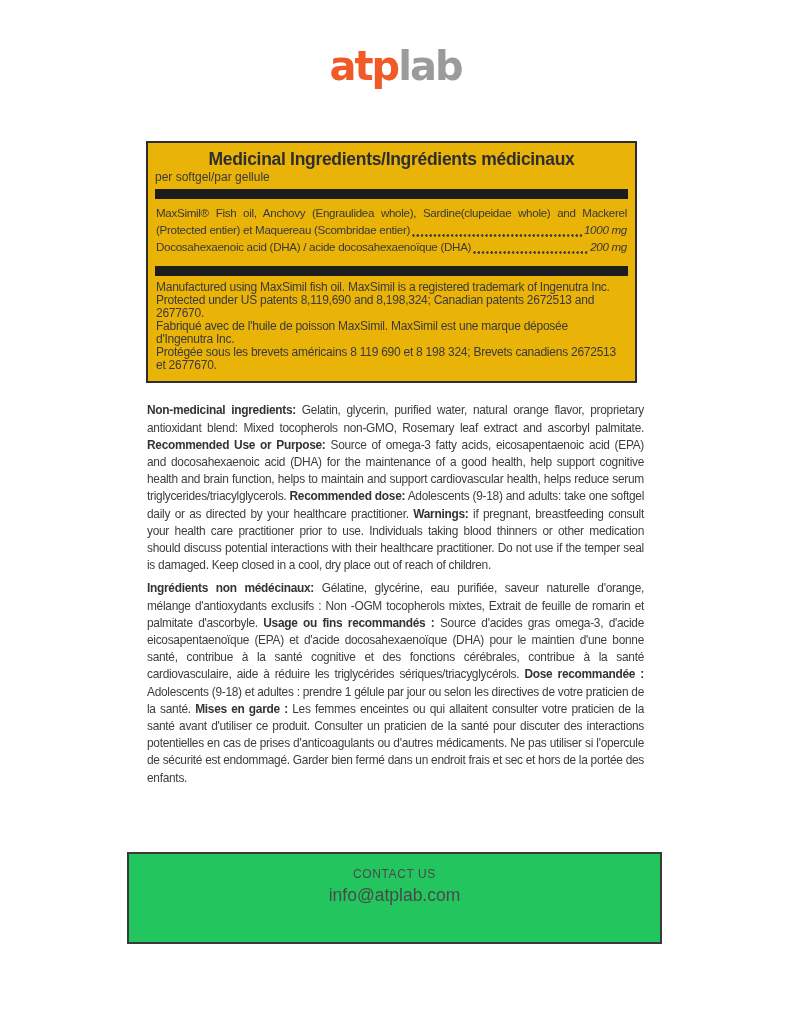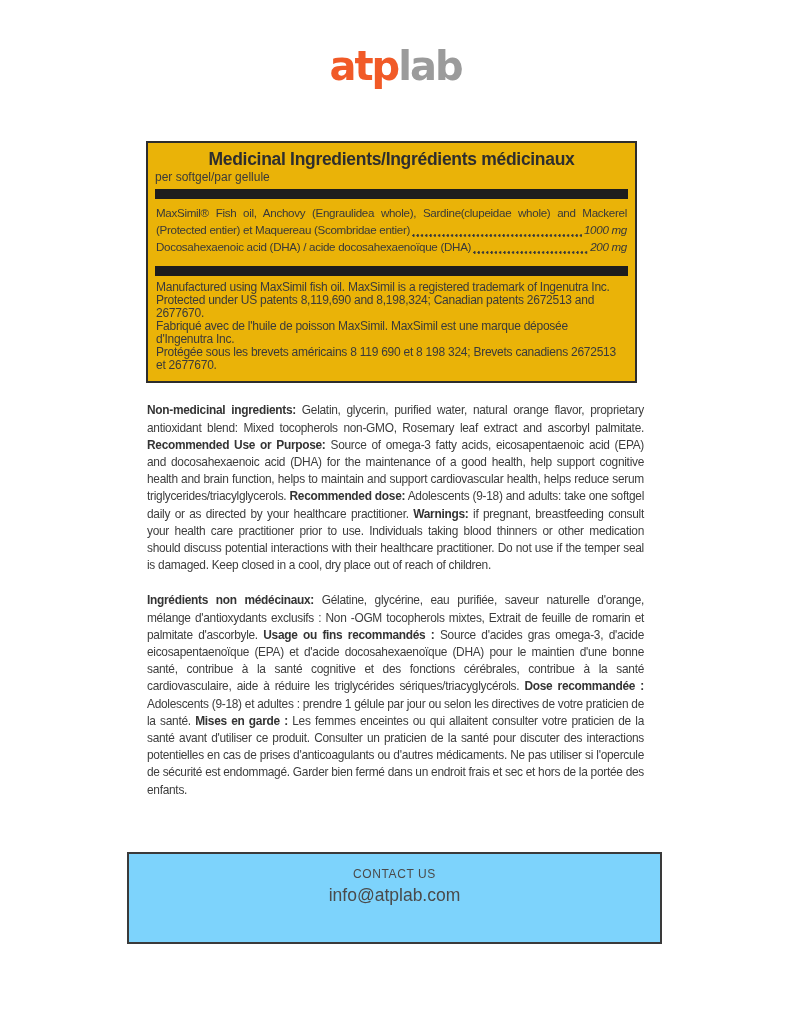--- a/index.html
+++ b/index.html
@@ -82,32 +82,32 @@
   .body-par {
     width: 497px;
     margin: 19px 0 0 147px;
     font-size: 11.9px;
     letter-spacing: -0.28px;
     line-height: 17.2px;
     text-align: justify;
     color: #3d3d3d;
   }
   .body-par strong { font-weight: 700; color: #343434; }
-  .body-par.fr { margin-top: 18px; }
+  .body-par.fr { margin-top: 6px; }
 
   
   .contact-box {
     position: absolute;
     left: 127px;
     top: 852px;
     width: 535px;
     height: 92px;
     box-sizing: border-box;
     border: 2px solid #3a3a3a;
-    background: #7dd3fc;
+    background: #22c55e;
     text-align: center;
     padding-top: 13px;
   }
   .contact-heading {
     font-size: 12px;
     letter-spacing: 0.6px;
     color: #4a4a4a;
     line-height: 15px;
   }
   .contact-phone { font-size: 17.5px; margin-top: 8px; color: #4a4a4a; line-height: 21px; }

